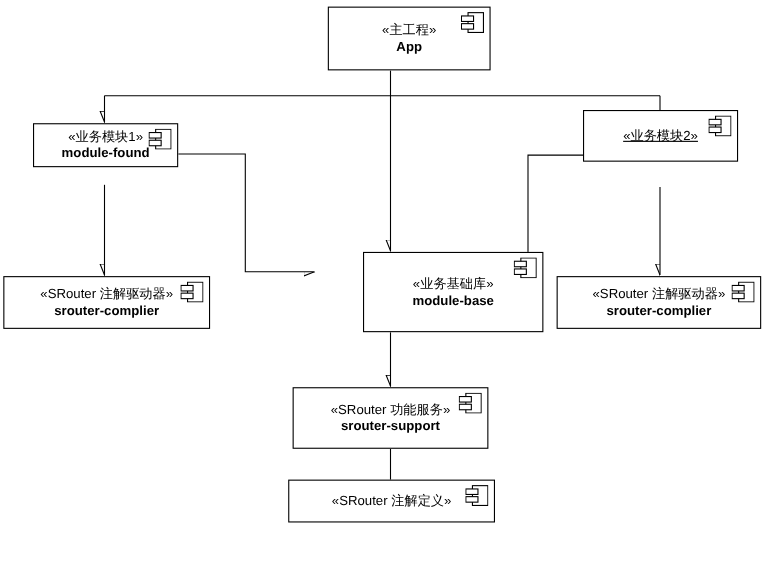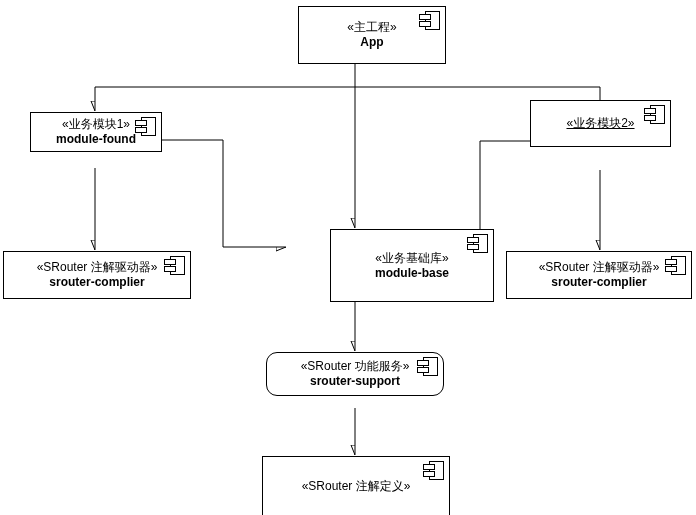--- a/index.html
+++ b/index.html
@@ -143,33 +143,33 @@
       <svg width="21" height="19" viewBox="0 0 21 19">
           <rect x="6.5" y="0.5" width="14" height="18" fill="#fff" stroke="#000"></rect>
           <rect x="0.5" y="3.5" width="11" height="5" fill="#fff" stroke="#000"></rect>
           <rect x="0.5" y="10.5" width="11" height="5" fill="#fff" stroke="#000"></rect>
         </svg>
     </span>
     <div class="stereotype">«SRouter 注解驱动器»</div>
     <div class="name">srouter-complier</div>
   </div>
 
-  <div class="node" style="left:266px; top:352px; width:178px; height:44px;border-radius:11px;">
+  <div class="node" style="left:266px; top:352px; width:178px; height:56px;">
     <span class="comp-icon">
       <svg width="21" height="19" viewBox="0 0 21 19">
           <rect x="6.5" y="0.5" width="14" height="18" fill="#fff" stroke="#000"></rect>
           <rect x="0.5" y="3.5" width="11" height="5" fill="#fff" stroke="#000"></rect>
           <rect x="0.5" y="10.5" width="11" height="5" fill="#fff" stroke="#000"></rect>
         </svg>
     </span>
     <div class="stereotype">«SRouter 功能服务»</div>
     <div class="name">srouter-support</div>
   </div>
 
-  <div class="node" style="left:262px; top:456px; width:188px; height:60px;">
+  <div class="node" style="left:262px; top:436px; width:188px; height:39px;">
     <span class="comp-icon">
       <svg width="21" height="19" viewBox="0 0 21 19">
           <rect x="6.5" y="0.5" width="14" height="18" fill="#fff" stroke="#000"></rect>
           <rect x="0.5" y="3.5" width="11" height="5" fill="#fff" stroke="#000"></rect>
           <rect x="0.5" y="10.5" width="11" height="5" fill="#fff" stroke="#000"></rect>
         </svg>
     </span>
     <div class="stereotype">«SRouter 注解定义»</div>
   </div>
 

